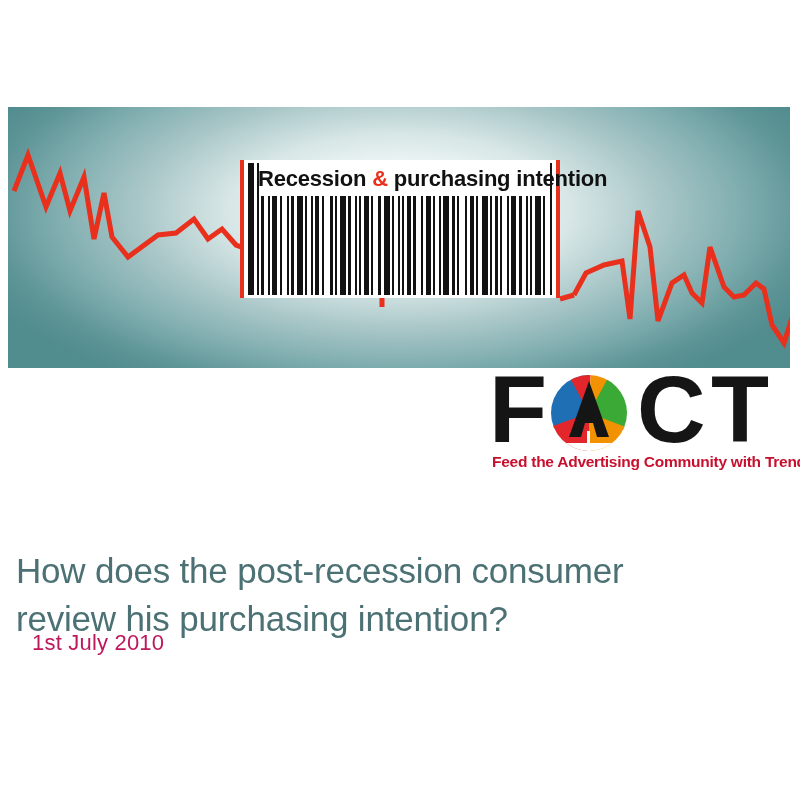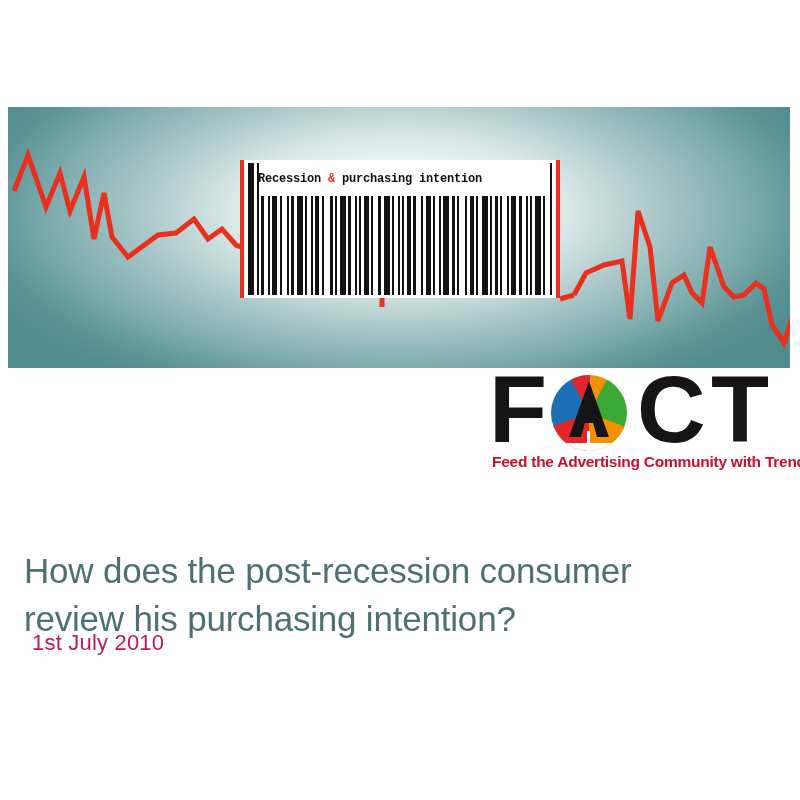--- a/index.html
+++ b/index.html
@@ -59,23 +59,23 @@
     border-left: 4px solid #e8301d;
     border-right: 4px solid #e8301d;
     z-index: 3;
   }
   #barcode-label {
     position: absolute;
     left: 14px;
     right: 6px;
     top: 6px;
     height: 26px;
-    font-family: Liberation Mono, monospace;
+    font-family: Liberation Sans, sans-serif;
     font-weight: bold;
-    font-size: 12px;
+    font-size: 22px;
     letter-spacing: -0.2px;
     color: #111111;
     white-space: nowrap;
     line-height: 26px;
     z-index: 2;
   }
   #barcode-label .amp { color: #e8301d; }
   #barcode-bars {
     position: absolute;
     left: 4px;
@@ -144,21 +144,21 @@
     font-weight: bold;
     font-size: 15.5px;
     letter-spacing: -0.25px;
     color: #c8102e;
     white-space: nowrap;
   }
 
   
   #headline {
     position: absolute;
-    left: 24px;
+    left: 16px;
     top: 524px;
     width: 720px;
     font-family: "Liberation Sans", sans-serif;
     font-size: 35px;
     line-height: 48px;
     font-weight: normal;
     color: #4c7174;
     letter-spacing: -0.2px;
   }
   #headline .line { display: block; }

